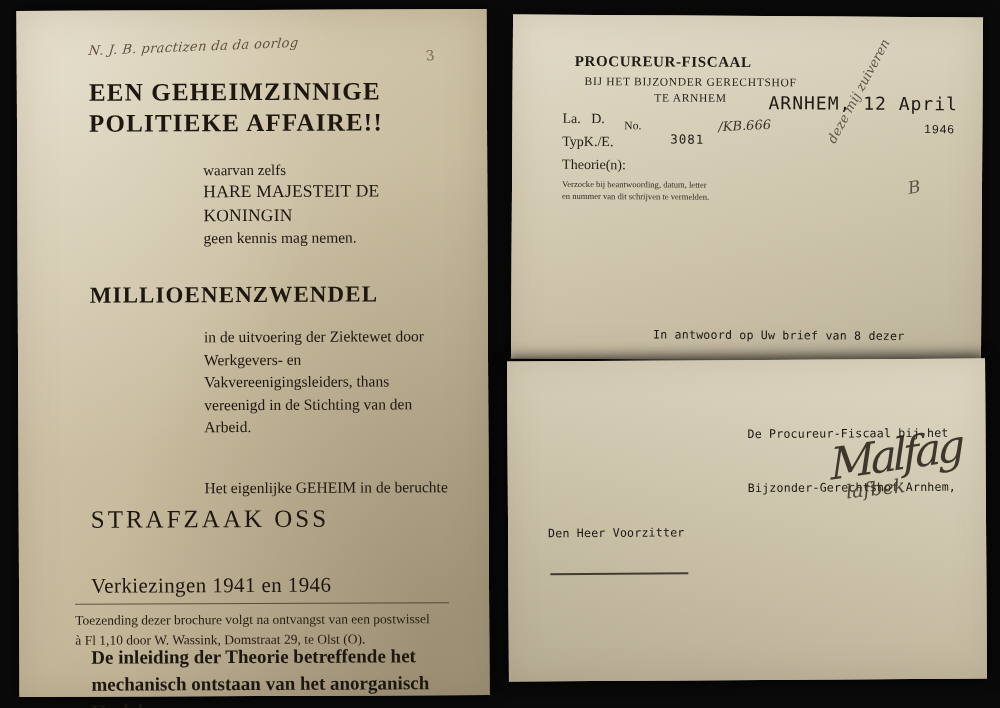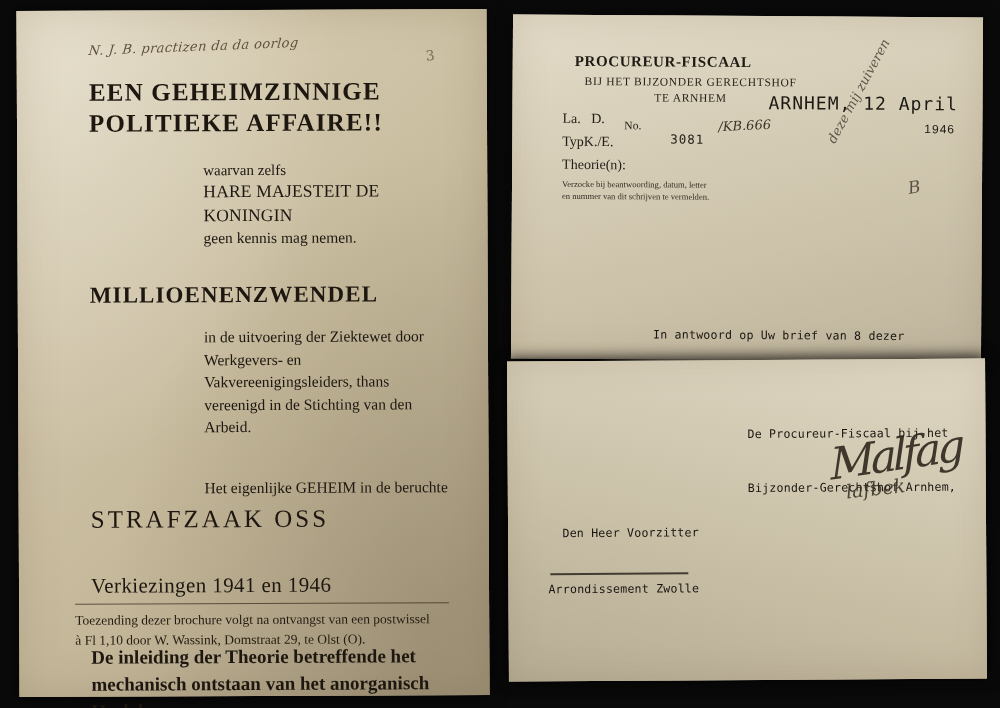--- a/index.html
+++ b/index.html
@@ -429,20 +429,19 @@
   <div class="letter-bottom">
     <div class="sig-block">
       <span style="display:block;">De Procureur-Fiscaal bij het</span>
       <span style="display:block;">Bijzonder-Gerechtshof Arnhem,</span>
     </div>
     <div class="signature">Malfag</div>
     <div class="signature2">lafbek</div>
 
     <div class="addr-block">
       <span style="display:block;text-align:right;">Den Heer Voorzitter</span>
-      <span style="display:block;">Arrondissement Zwolle</span>
       
       
     </div>
     <div class="dash-rule"></div>
   </div>
 
 </div>
 
 </body></html>

